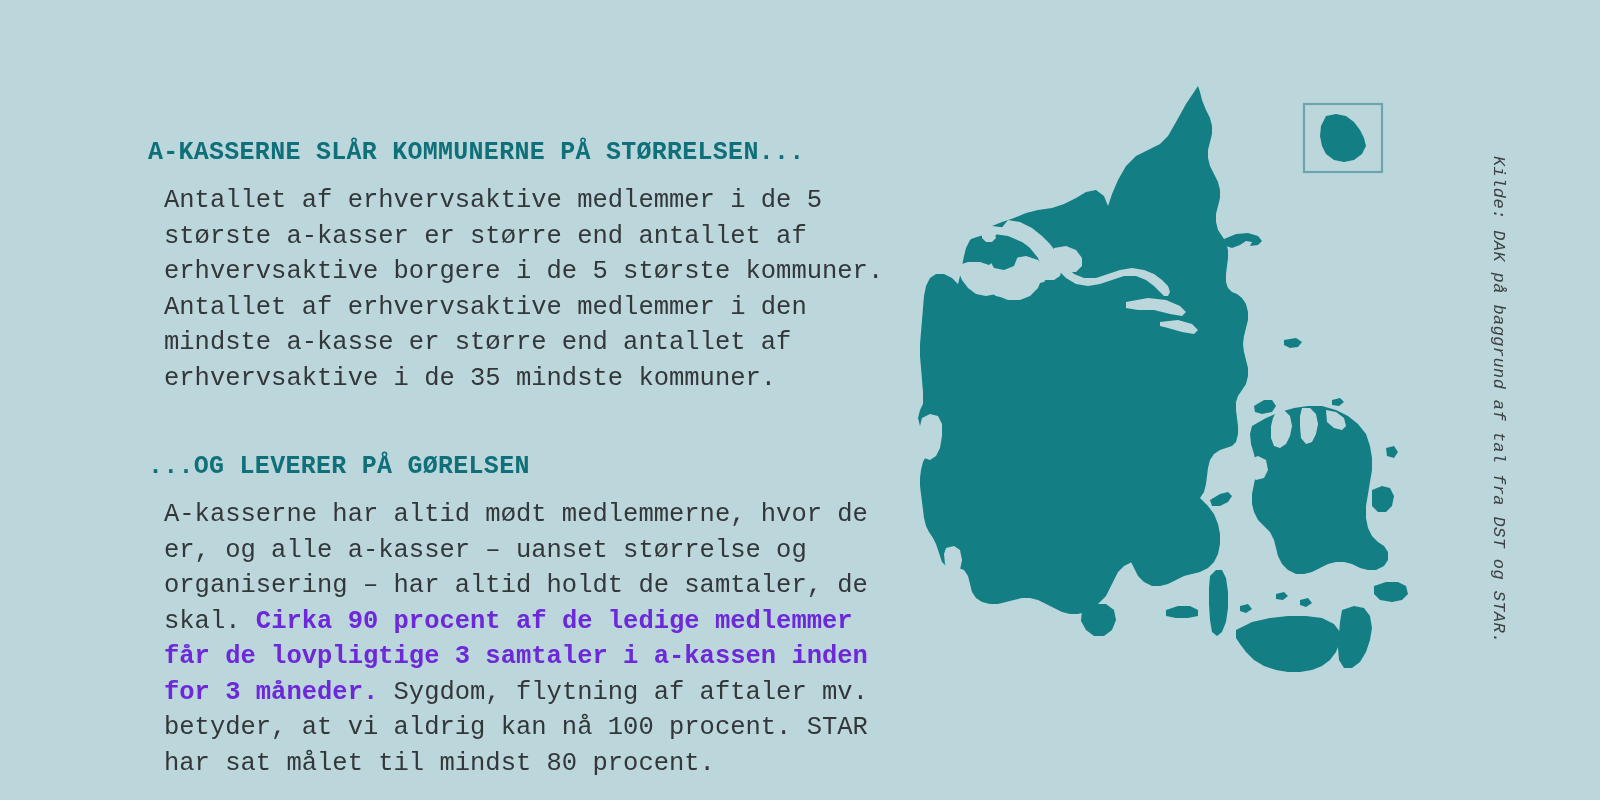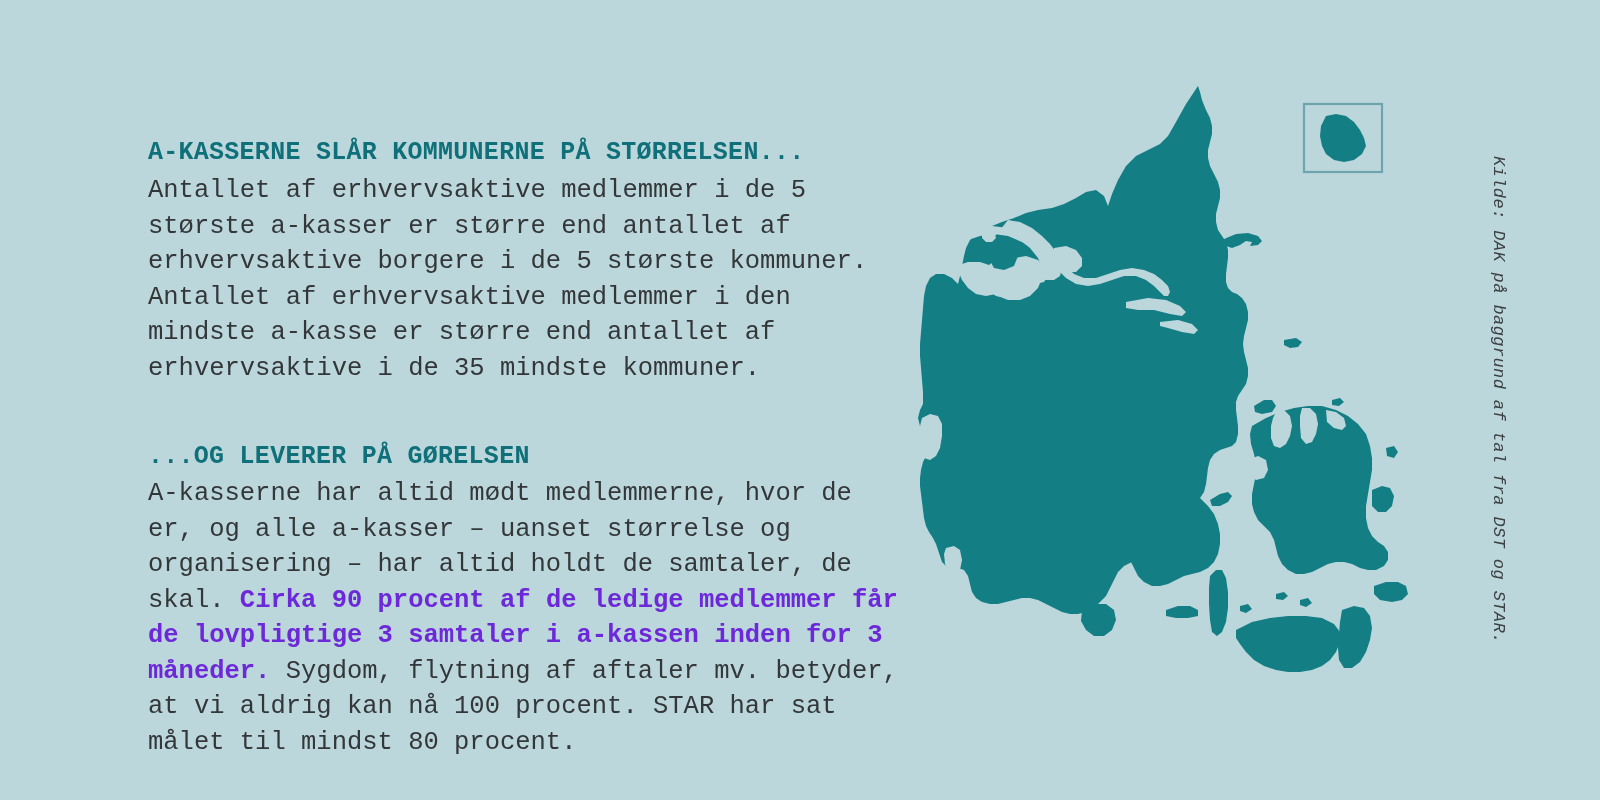--- a/index.html
+++ b/index.html
@@ -41,21 +41,21 @@
     font-stretch: condensed;
     transform: scaleX(0.96);
     transform-origin: left center;
     white-space: nowrap;
   }
 
   .block-body {
     color: #333739;
     font-size: 25.5px;
     line-height: 35.5px;
-    margin: 0;
+    margin: 16px;
     font-weight: 400;
   }
 
   .block-body b {
     color: #6d28d9;
     font-weight: bold;
   }
 
   .block-two {
     margin-top: 56px;

